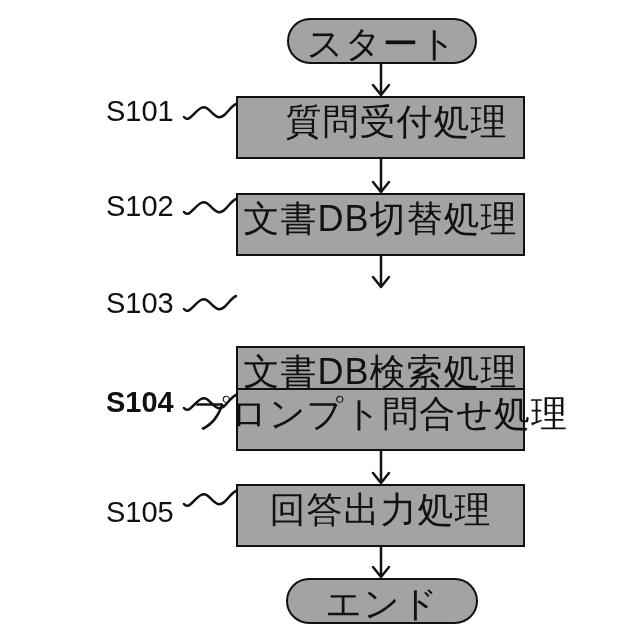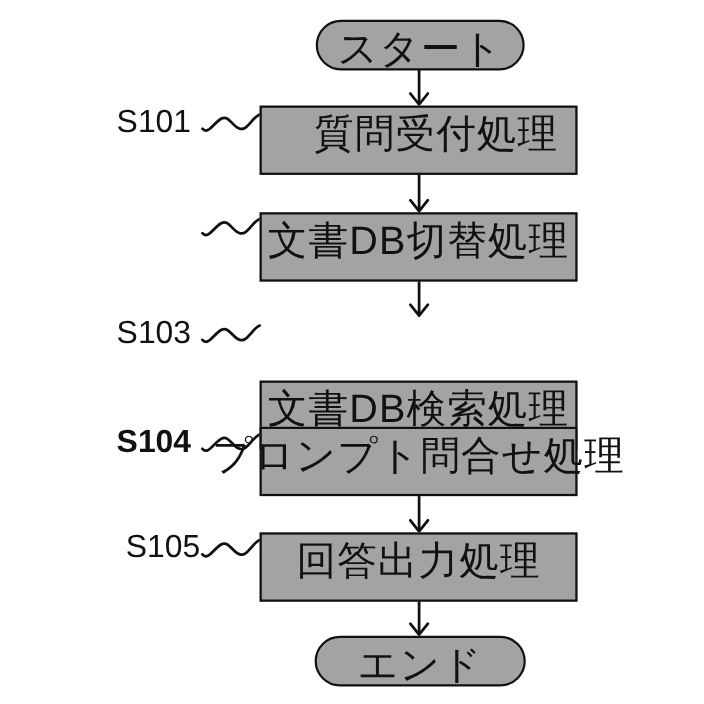--- a/index.html
+++ b/index.html
@@ -95,35 +95,36 @@
 
   <div class="node terminal" style="left:287px; top:18px; width:190px; height:46px;">
     <span>スタート</span>
   </div>
 
   <div class="step-label" style="top:94px;">S101</div>
   <div class="node process" style="top:96px;padding-left:32px;">
     <span>質問受付処理</span>
   </div>
 
+  <div class="step-label" style="top:189px;">S102</div>
   <div class="node process" style="top:193px;">
     <span>文書DB切替処理</span>
   </div>
 
   <div class="step-label" style="top:286px;">S103</div>
   <div class="node process" style="top:300px;margin-top:46px;">
     <span>文書DB検索処理</span>
   </div>
 
   <div class="step-label" style="top:385px;font-weight:bold;">S104</div>
   <div class="node process" style="top:388px;">
     <span>プロンプト問合せ処理</span>
   </div>
 
-  <div class="step-label" style="top:480px;text-align:right;">S105</div>
+  <div class="step-label" style="top:495px;">S105</div>
   <div class="node process" style="top:484px;">
     <span>回答出力処理</span>
   </div>
 
   <div class="node terminal" style="left:286px; top:578px; width:192px; height:46px;">
     <span>エンド</span>
   </div>
 
 </div>
 

